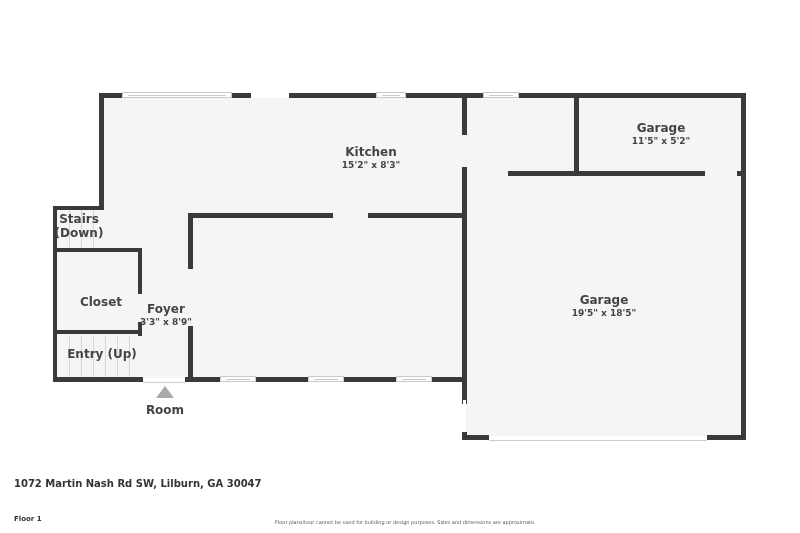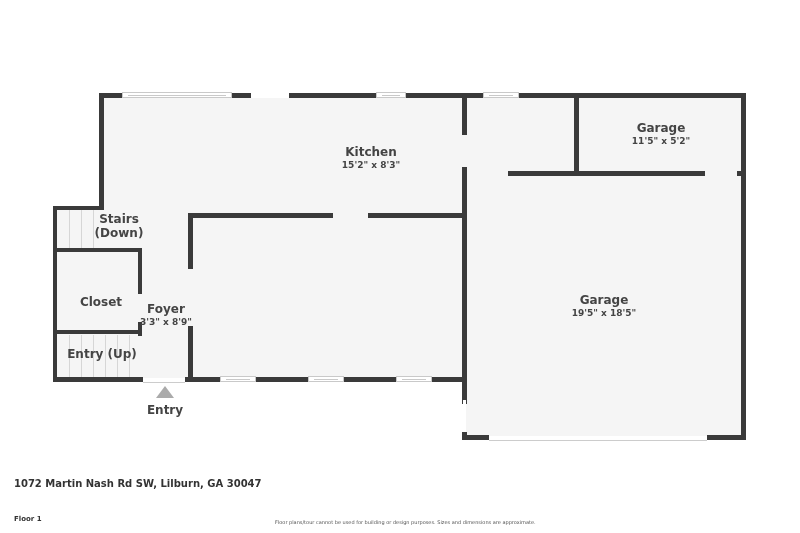--- a/index.html
+++ b/index.html
@@ -77,40 +77,40 @@
   <div class="wall" style="left:707px;top:435px;width:39px;height:5px;"></div>
 
   <div class="label" style="left:339px;top:145px;margin-left:32px;">
     <span class="name">Kitchen</span>
     <span class="dim">15'2" x 8'3"</span>
   </div>
   <div class="label" style="left:661px;top:121px;">
     <span class="name">Garage</span>
     <span class="dim">11'5" x 5'2"</span>
   </div>
-  <div class="label" style="left:79px;top:212px;line-height:14px;margin-left:40px;">
+  <div class="label" style="left:79px;top:212px;line-height:14px;">
     <span class="name">Stairs</span>
     <span class="name">(Down)</span>
   </div>
   <div class="label" style="left:101px;top:281px;margin-top:14px;">
     <span class="name">Closet</span>
   </div>
   <div class="label" style="left:166px;top:302px;">
     <span class="name">Foyer</span>
     <span class="dim">3'3" x 8'9"</span>
   </div>
   <div class="label" style="left:102px;top:347px;">
     <span class="name">Entry (Up)</span>
   </div>
   <div class="label" style="left:604px;top:293px;">
     <span class="name">Garage</span>
     <span class="dim">19'5" x 18'5"</span>
   </div>
 
   <div class="entry-arrow" style="left:156px;top:386px;"></div>
   <div class="label" style="left:165px;top:403px;">
-    <span class="name">Entry</span>
+    <span class="name">Room</span>
   </div>
 
   <div class="footer" style="left:14px;top:478px;font-size:10px;">1072 Martin Nash Rd SW, Lilburn, GA 30047</div>
   <div class="footer" style="left:14px;top:515px;font-size:7px;">Floor 1</div>
   <div class="footer" style="left:275px;top:519px;font-size:5px;font-weight:normal;color:#555;">Floor plans/tour cannot be used for building or design purposes. Sizes and dimensions are approximate.</div>
 </div>
 
 </body></html>

